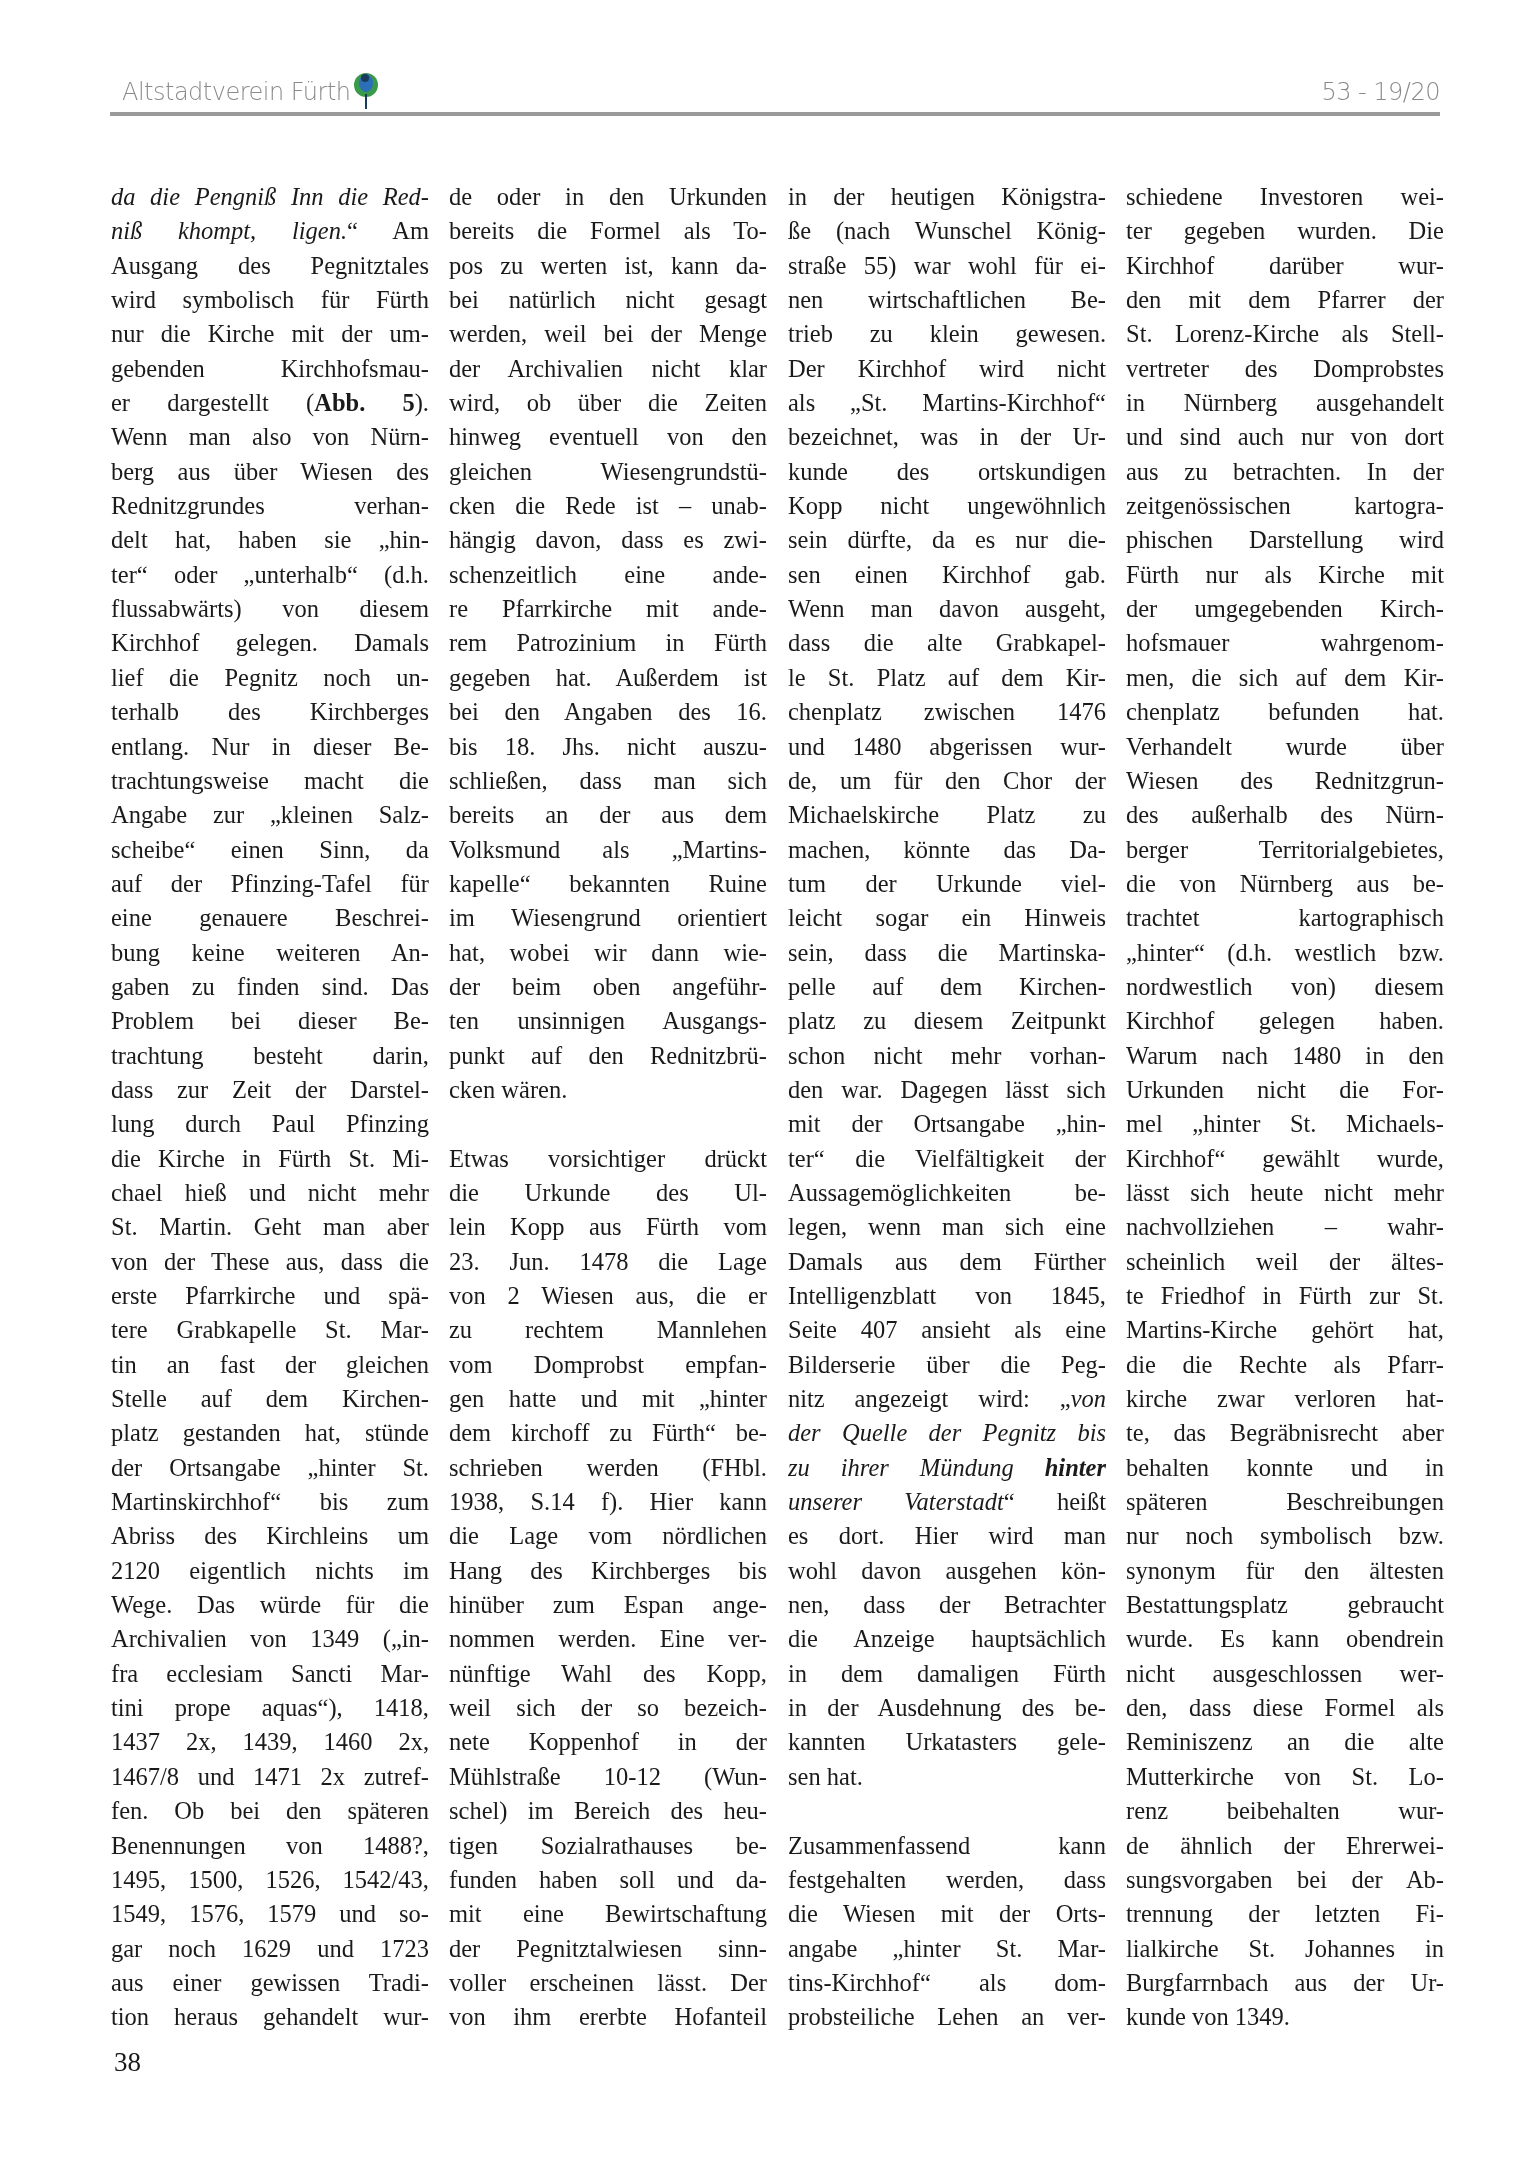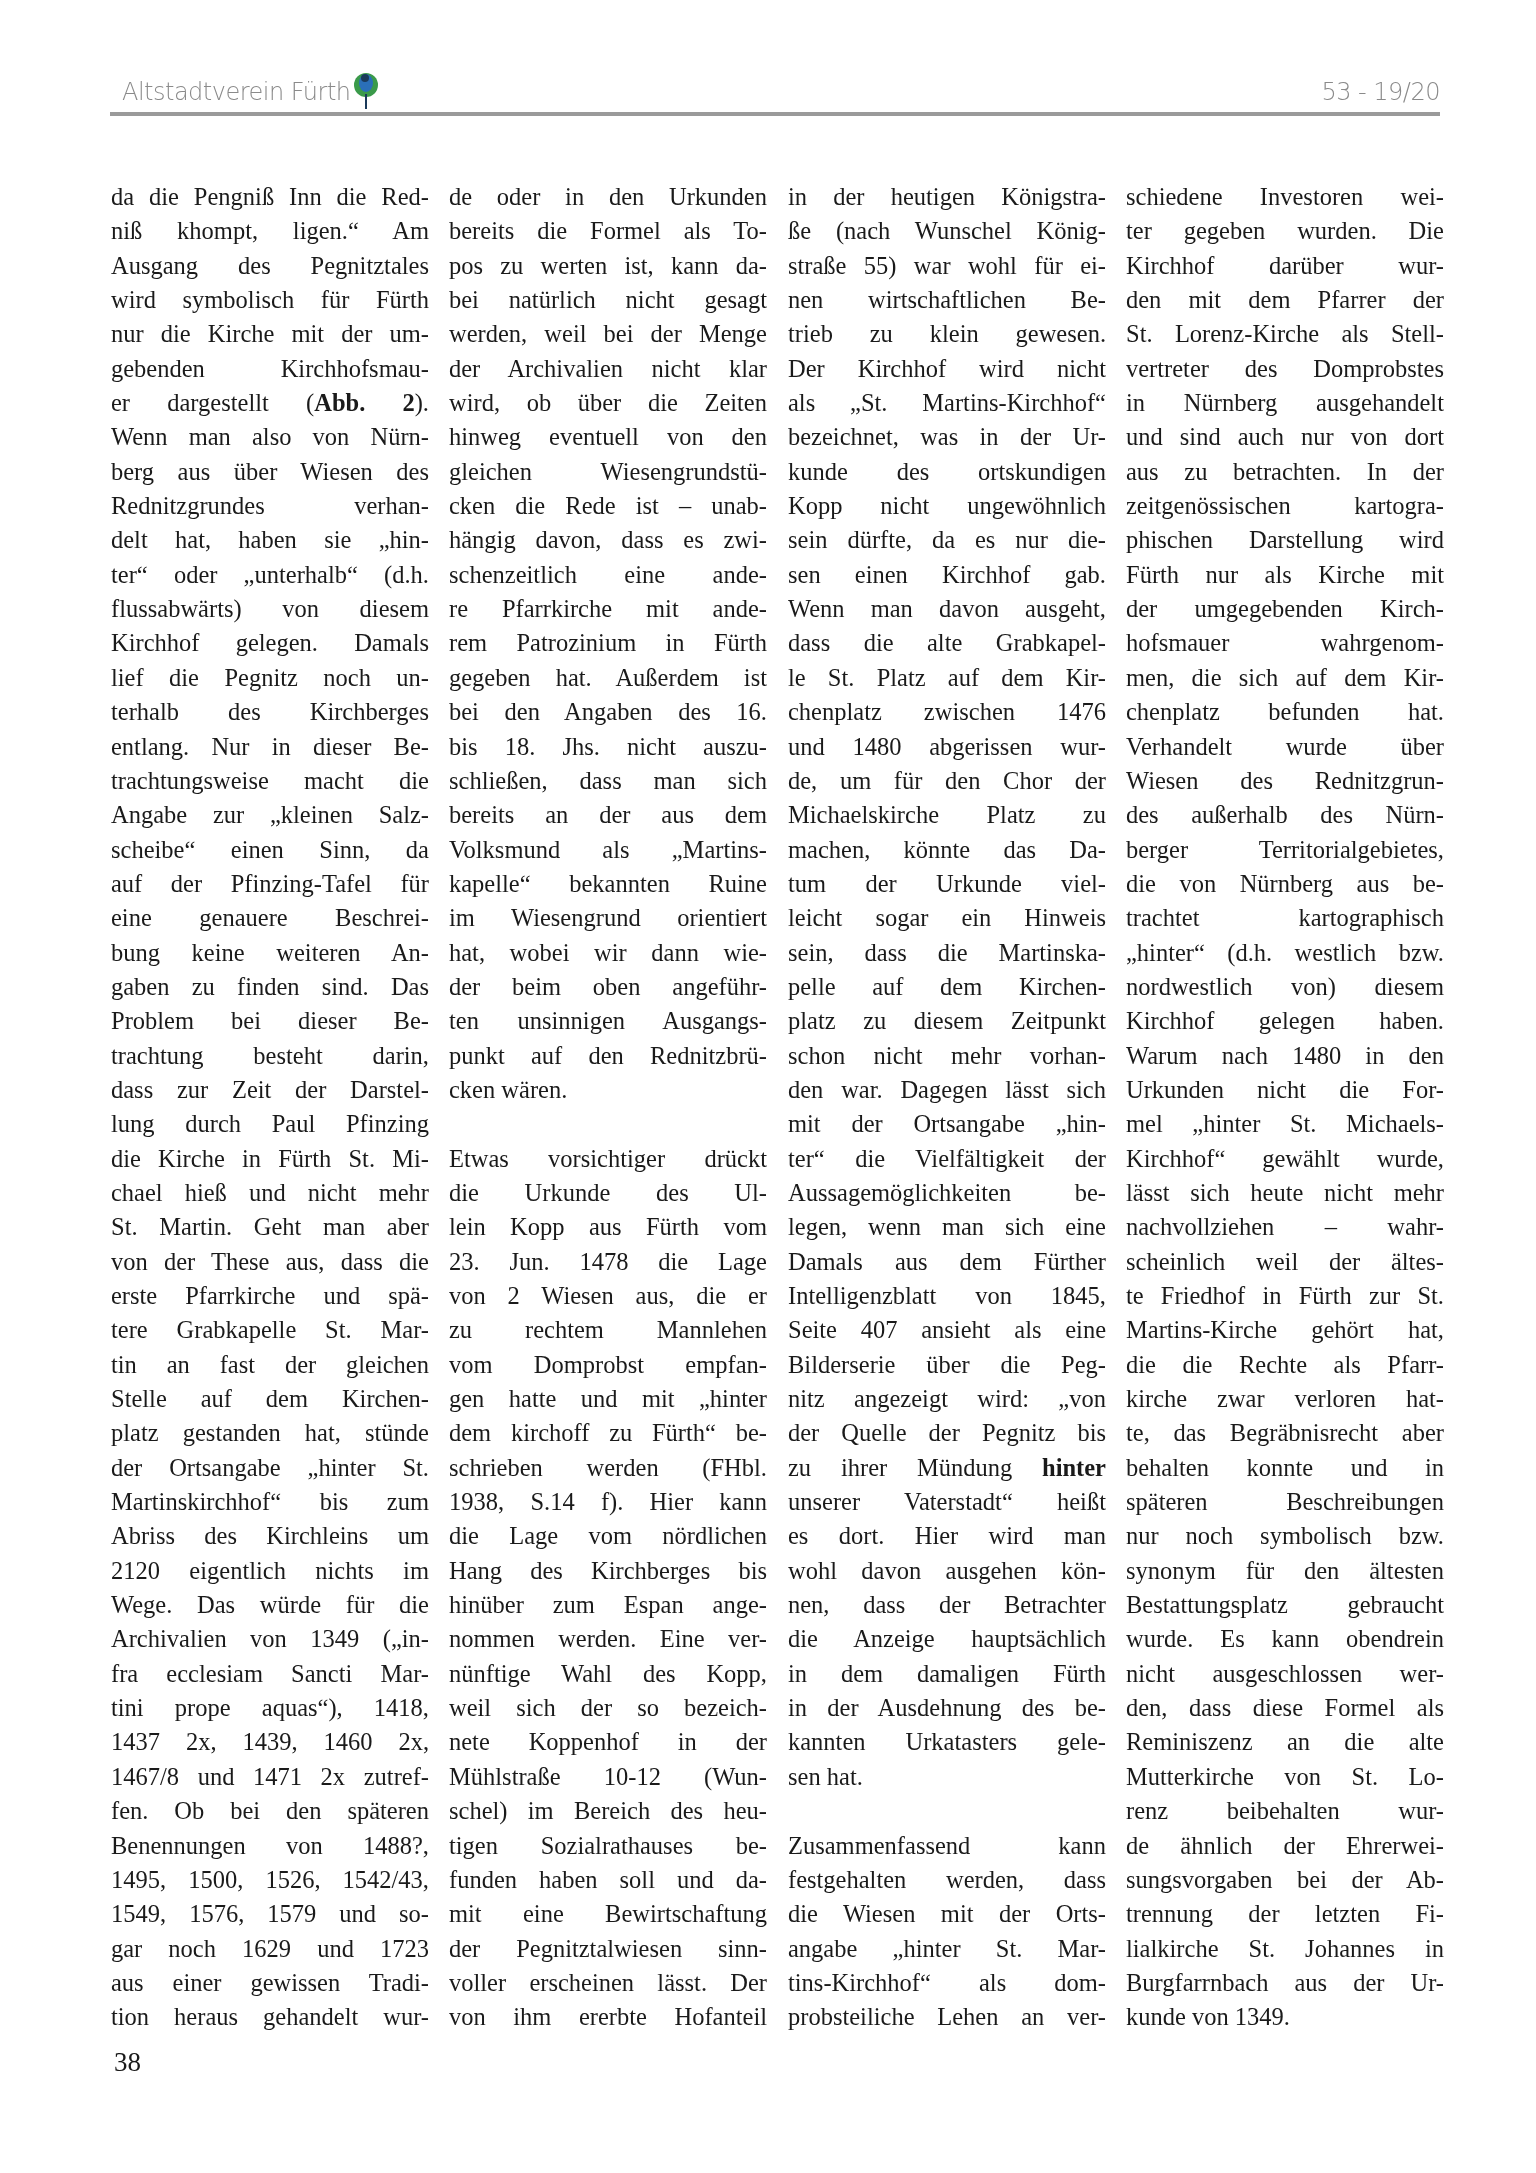--- a/index.html
+++ b/index.html
@@ -10,21 +10,21 @@
   .header-issue { position: absolute; right: 0; top: 8px; font-family: "DejaVu Sans", sans-serif; font-size: 24px; color: #8a8a8a; font-weight: 300; letter-spacing: -0.5px; }
   .header-rule { position: absolute; left: 0; right: 0; top: 42px; height: 4px; background: #9a9a9a; }
   .col { position: absolute; top: 180px; width: 318px; font-size: 24.5px; line-height: 34.35px; }
   .col1 { left: 111px; }
   .col2 { left: 449px; }
   .col3 { left: 788px; }
   .col4 { left: 1126px; }
   .line { display: block; height: 34.35px; white-space: nowrap; text-align: justify; text-align-last: justify; overflow: hidden; }
   .line.last { text-align-last: left; }
   .line.blank { height: 34.35px; }
-  .it { }
+  .it { font-style: italic; }
   .b { font-weight: bold; }
   .page-number { position: absolute; left: 114px; top: 2027px; font-size: 27px; color: #1a1a1a; margin-top: 20px; }
 </style>
 </head>
 <body>
 
 <div class="header">
   <span class="header-title">Altstadtverein Fürth</span>
   <svg class="logo" viewBox="0 0 28 38">
     <ellipse cx="14" cy="13" rx="12" ry="12" fill="#3a9a4a"></ellipse>
@@ -36,21 +36,21 @@
   <div class="header-rule"></div>
 </div>
 
 <div class="col col1">
     <div class="line"><span class="it">da die Pengniß Inn die Red-</span></div>
     <div class="line"><span class="it">niß khompt, ligen.</span><span>“ Am</span></div>
     <div class="line"><span>Ausgang des Pegnitztales</span></div>
     <div class="line"><span>wird symbolisch für Fürth</span></div>
     <div class="line"><span>nur die Kirche mit der um-</span></div>
     <div class="line"><span>gebenden Kirchhofsmau-</span></div>
-    <div class="line"><span>er dargestellt (</span><span class="b">Abb. 2</span><span>).</span></div>
+    <div class="line"><span>er dargestellt (</span><span class="b">Abb. 5</span><span>).</span></div>
     <div class="line"><span>Wenn man also von Nürn-</span></div>
     <div class="line"><span>berg aus über Wiesen des</span></div>
     <div class="line"><span>Rednitzgrundes verhan-</span></div>
     <div class="line"><span>delt hat, haben sie „hin-</span></div>
     <div class="line"><span>ter“ oder „unterhalb“ (d.h.</span></div>
     <div class="line"><span>flussabwärts) von diesem</span></div>
     <div class="line"><span>Kirchhof gelegen. Damals</span></div>
     <div class="line"><span>lief die Pegnitz noch un-</span></div>
     <div class="line"><span>terhalb des Kirchberges</span></div>
     <div class="line"><span>entlang. Nur in dieser Be-</span></div>

